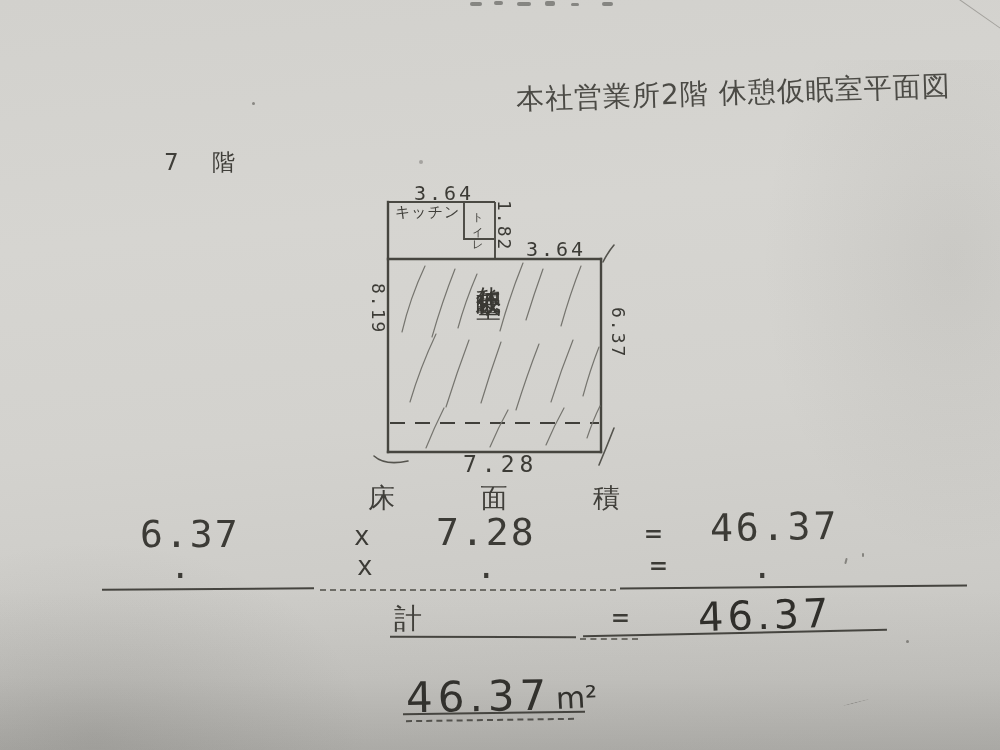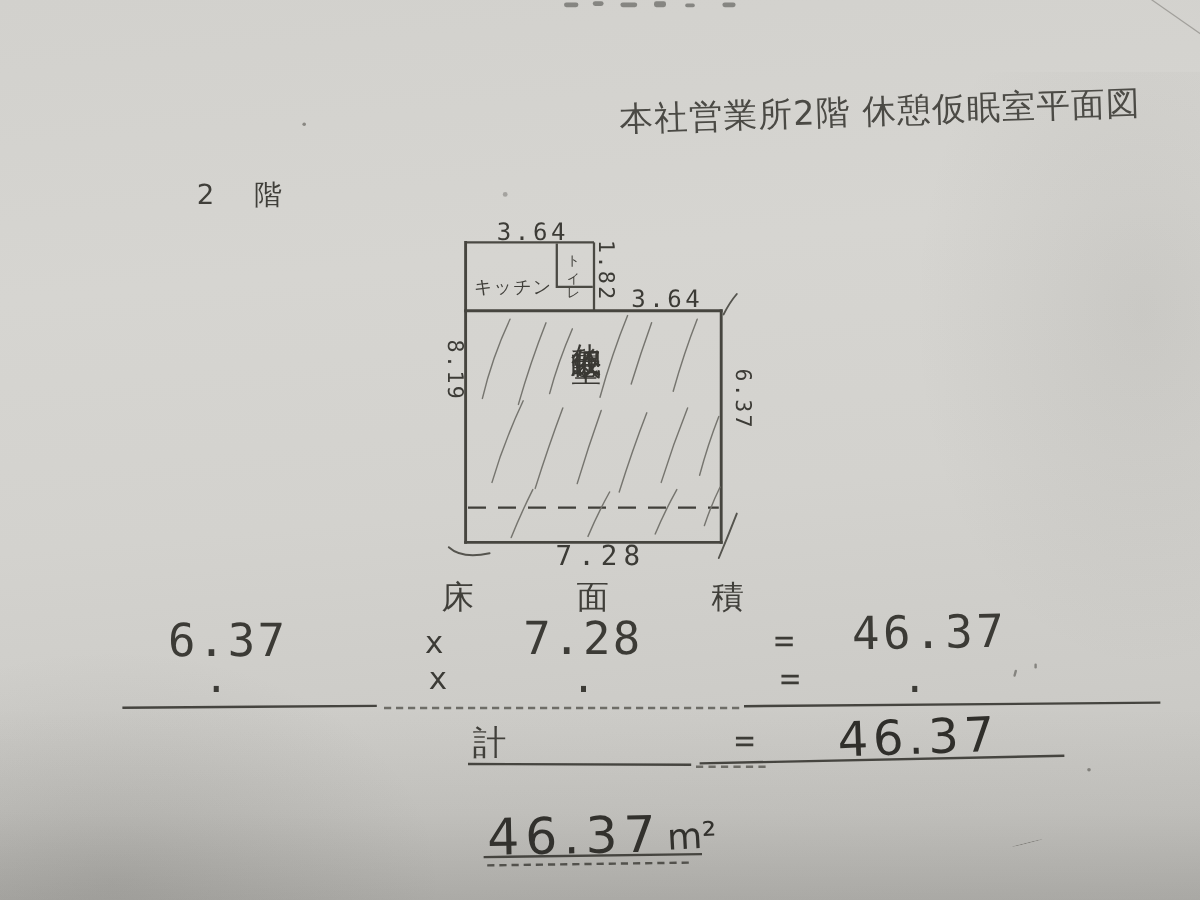--- a/index.html
+++ b/index.html
@@ -50,21 +50,21 @@
   <div class="abs" style="left:925px;top:10px;width:100px;border-top:1.5px solid rgba(120,119,113,0.55);transform:rotate(35deg);"></div>
   <div class="abs" style="left:843px;top:702px;width:26px;border-top:1.5px solid rgba(100,99,94,0.6);transform:rotate(-14deg);border-radius:50%;"></div>
   <div class="abs speck" style="left:252px;top:102px;width:3px;height:3px;"></div>
   <div class="abs speck" style="left:419px;top:160px;width:4px;height:4px;opacity:.35;"></div>
   <div class="abs speck" style="left:845px;top:558px;width:2px;height:6px;border-radius:1px;transform:rotate(15deg);"></div>
   <div class="abs speck" style="left:862px;top:553px;width:2px;height:4px;border-radius:1px;"></div>
   <div class="abs speck" style="left:906px;top:640px;width:3px;height:3px;"></div>
 
   <div class="abs hand nowrap" style="left:516px;top:74px;font-size:28px;letter-spacing:1px;transform:rotate(-1.8deg);color:#4b4a45;">本社営業所2階 休憩仮眠室平面図</div>
 
-  <div class="abs cjk nowrap" style="left:164px;top:147px;font-size:23px;letter-spacing:13px;">2 階</div>
+  <div class="abs cjk nowrap" style="left:164px;top:147px;font-size:23px;letter-spacing:13px;">7 階</div>
 
   <svg class="abs" style="left:350px;top:170px;" width="290" height="330" viewBox="0 0 290 330">
 
     <path class="wall-in" d="M38,32 H145"></path>
     <path class="wall-in" d="M145,32 V89"></path>
     <path class="wall-in" d="M114,33 V69 H144"></path>
 
     <path class="wall" d="M38,32 V282"></path>
     <path class="wall" d="M38,89 H251"></path>
     <path class="wall" d="M251,89 V282"></path>
@@ -89,21 +89,21 @@
       <path class="hatch" d="M140,277 Q148,258 158,240"></path>
       <path class="hatch" d="M196,275 Q204,256 214,238"></path>
       <path class="hatch" d="M237,268 Q243,250 250,236"></path>
     </g>
 
     <path class="tick" d="M253,92 Q258,82 264,75"></path>
     <path class="tick" d="M264,258 Q257,276 249,295"></path>
     <path class="tick" d="M24,286 Q35,296 58,291"></path>
   </svg>
 
-  <div class="abs cjk nowrap" style="left:395px;top:230px;font-size:15px;letter-spacing:1px;">キッチン</div>
+  <div class="abs cjk nowrap" style="left:395px;top:203px;font-size:15px;letter-spacing:1px;">キッチン</div>
   <div class="abs cjk vtext" style="left:469px;top:205px;height:46px;font-size:11px;letter-spacing:1px;">トイレ</div>
   <div class="abs cjk vtext" style="left:472px;top:267px;height:140px;font-size:25px;letter-spacing:2px;color:#3a3934;">休憩仮眠室</div>
 
   <div class="abs typed nowrap" style="left:414px;top:181px;font-size:20px;letter-spacing:3px;">3.64</div>
   <div class="abs typed nowrap rot90" style="left:515px;top:200px;font-size:18px;letter-spacing:2px;">1.82</div>
   <div class="abs typed nowrap" style="left:526px;top:237px;font-size:20px;letter-spacing:3px;">3.64</div>
   <div class="abs typed nowrap rot90" style="left:389px;top:283px;font-size:18px;letter-spacing:2px;">8.19</div>
   <div class="abs typed nowrap rot90" style="left:629px;top:307px;font-size:18px;letter-spacing:2px;">6.37</div>
   <div class="abs typed nowrap" style="left:463px;top:451px;font-size:23px;letter-spacing:5px;">7.28</div>
 

